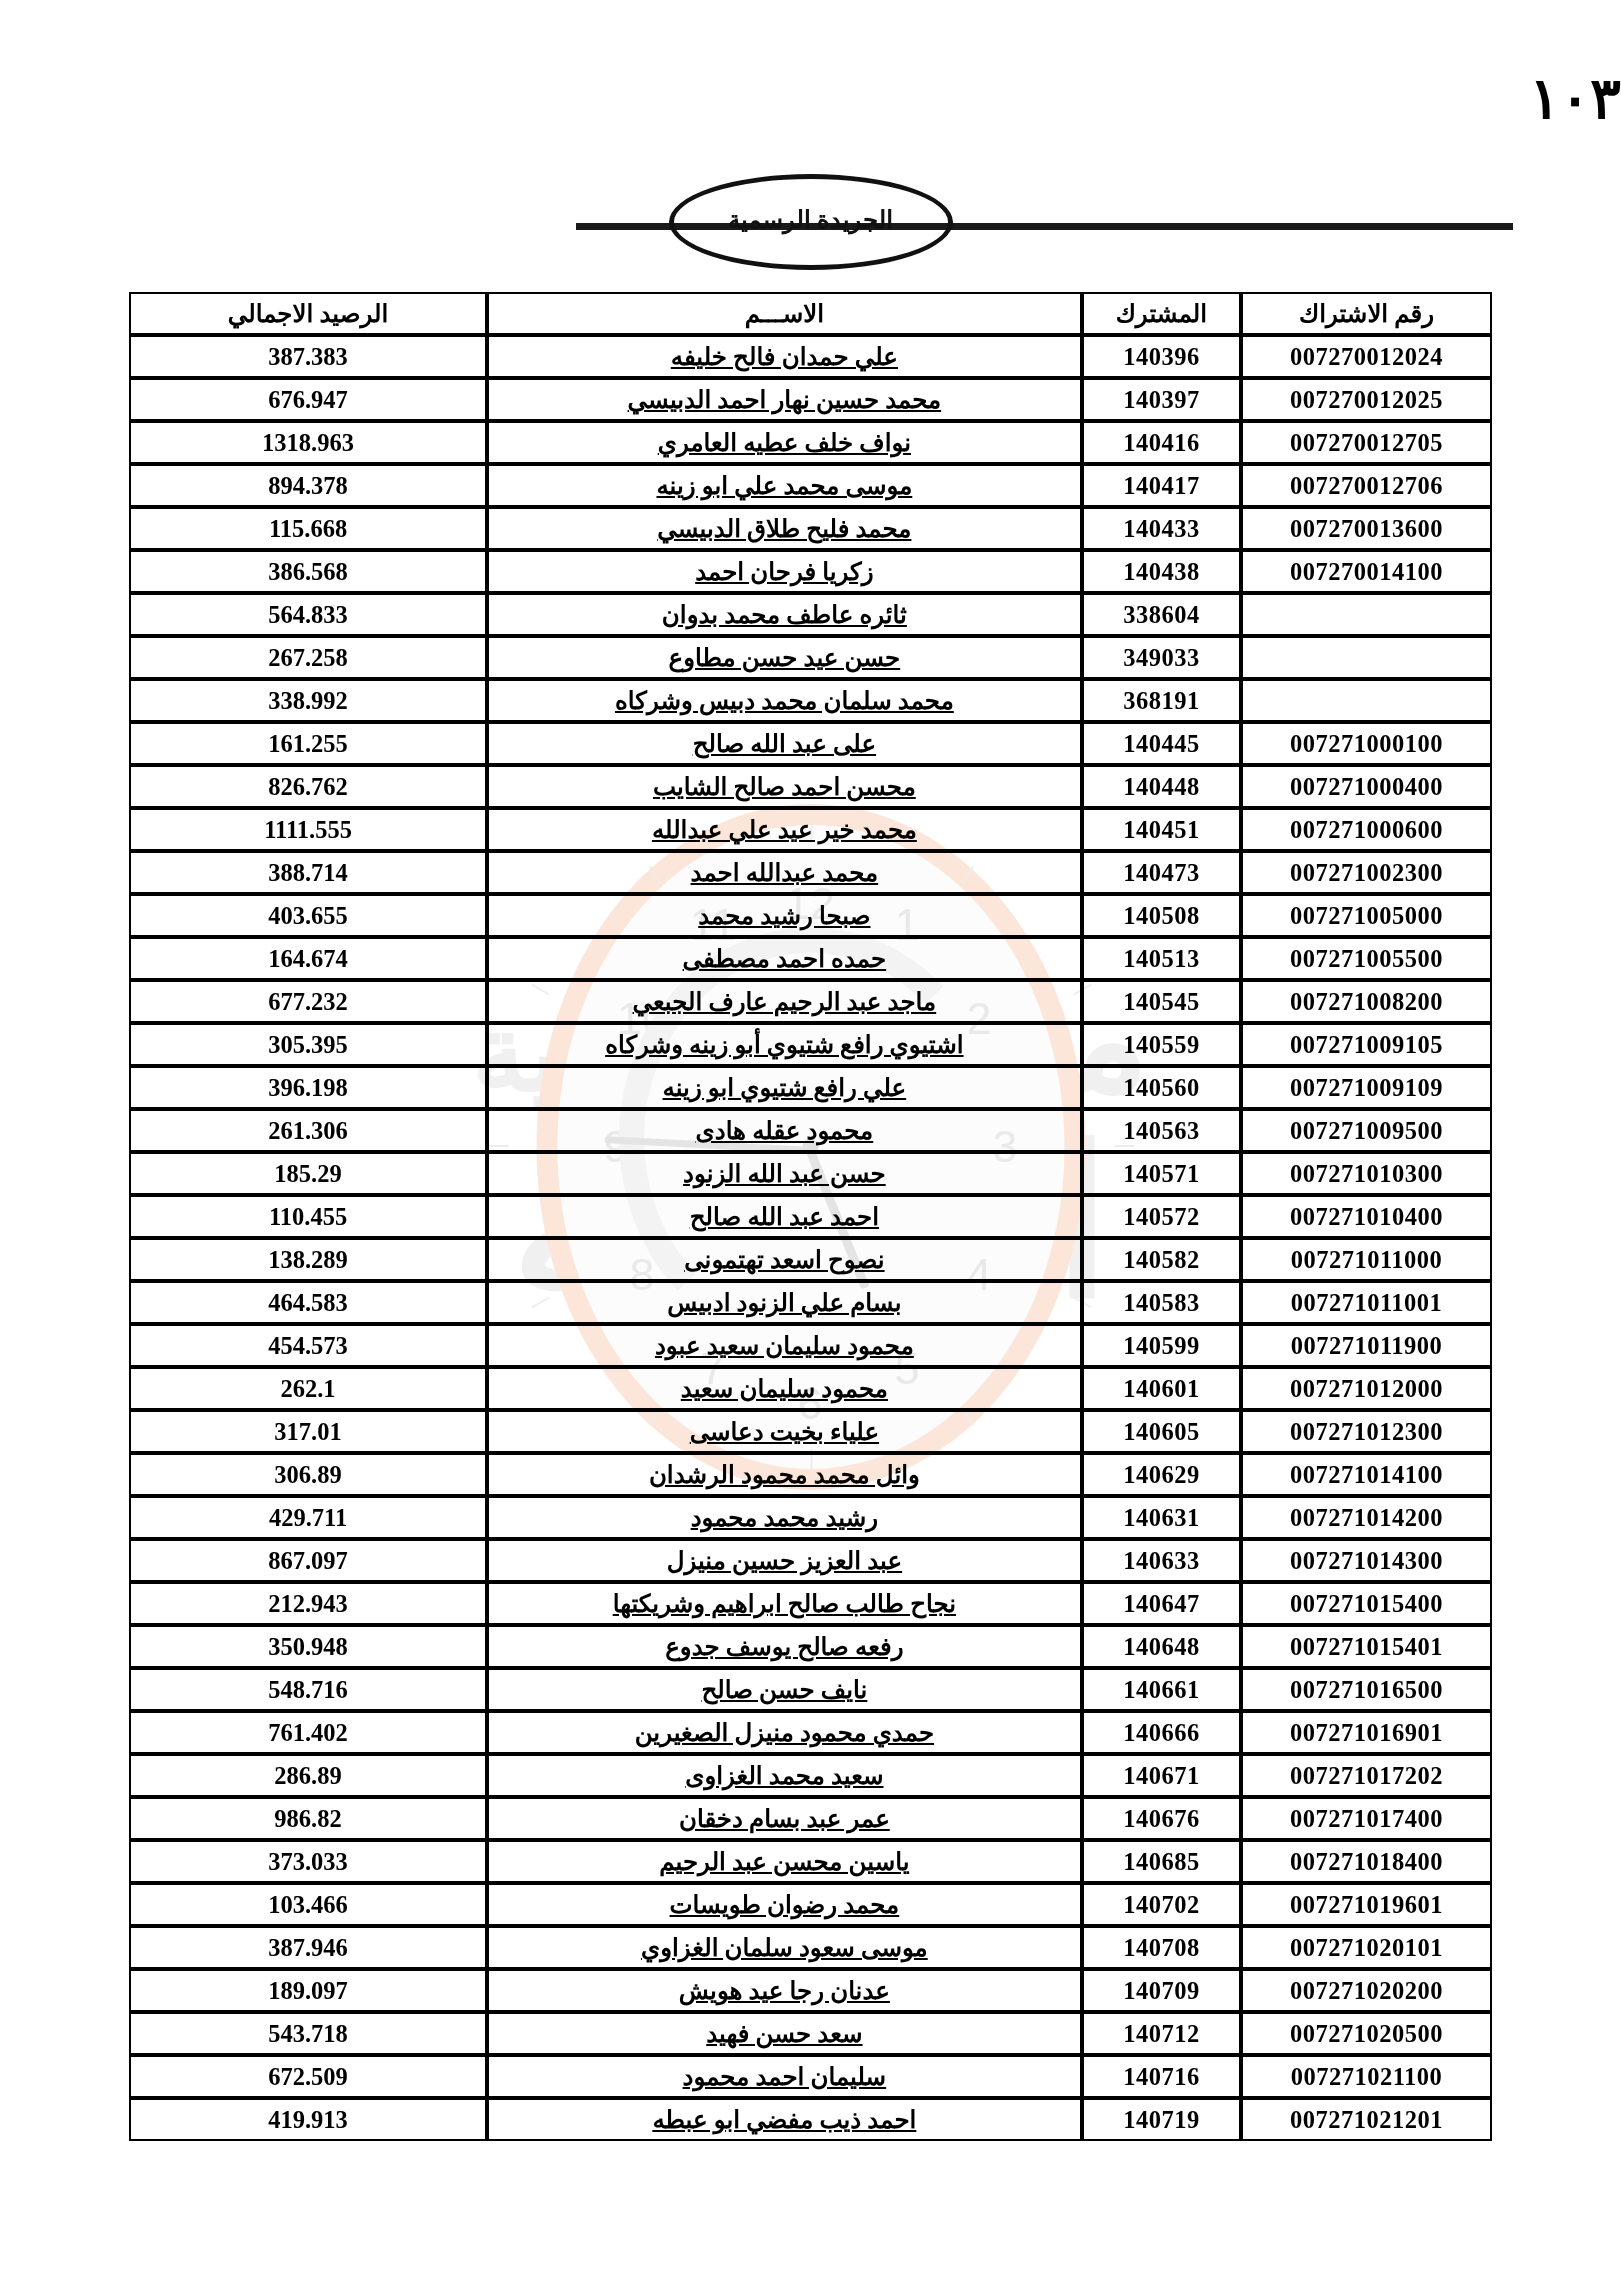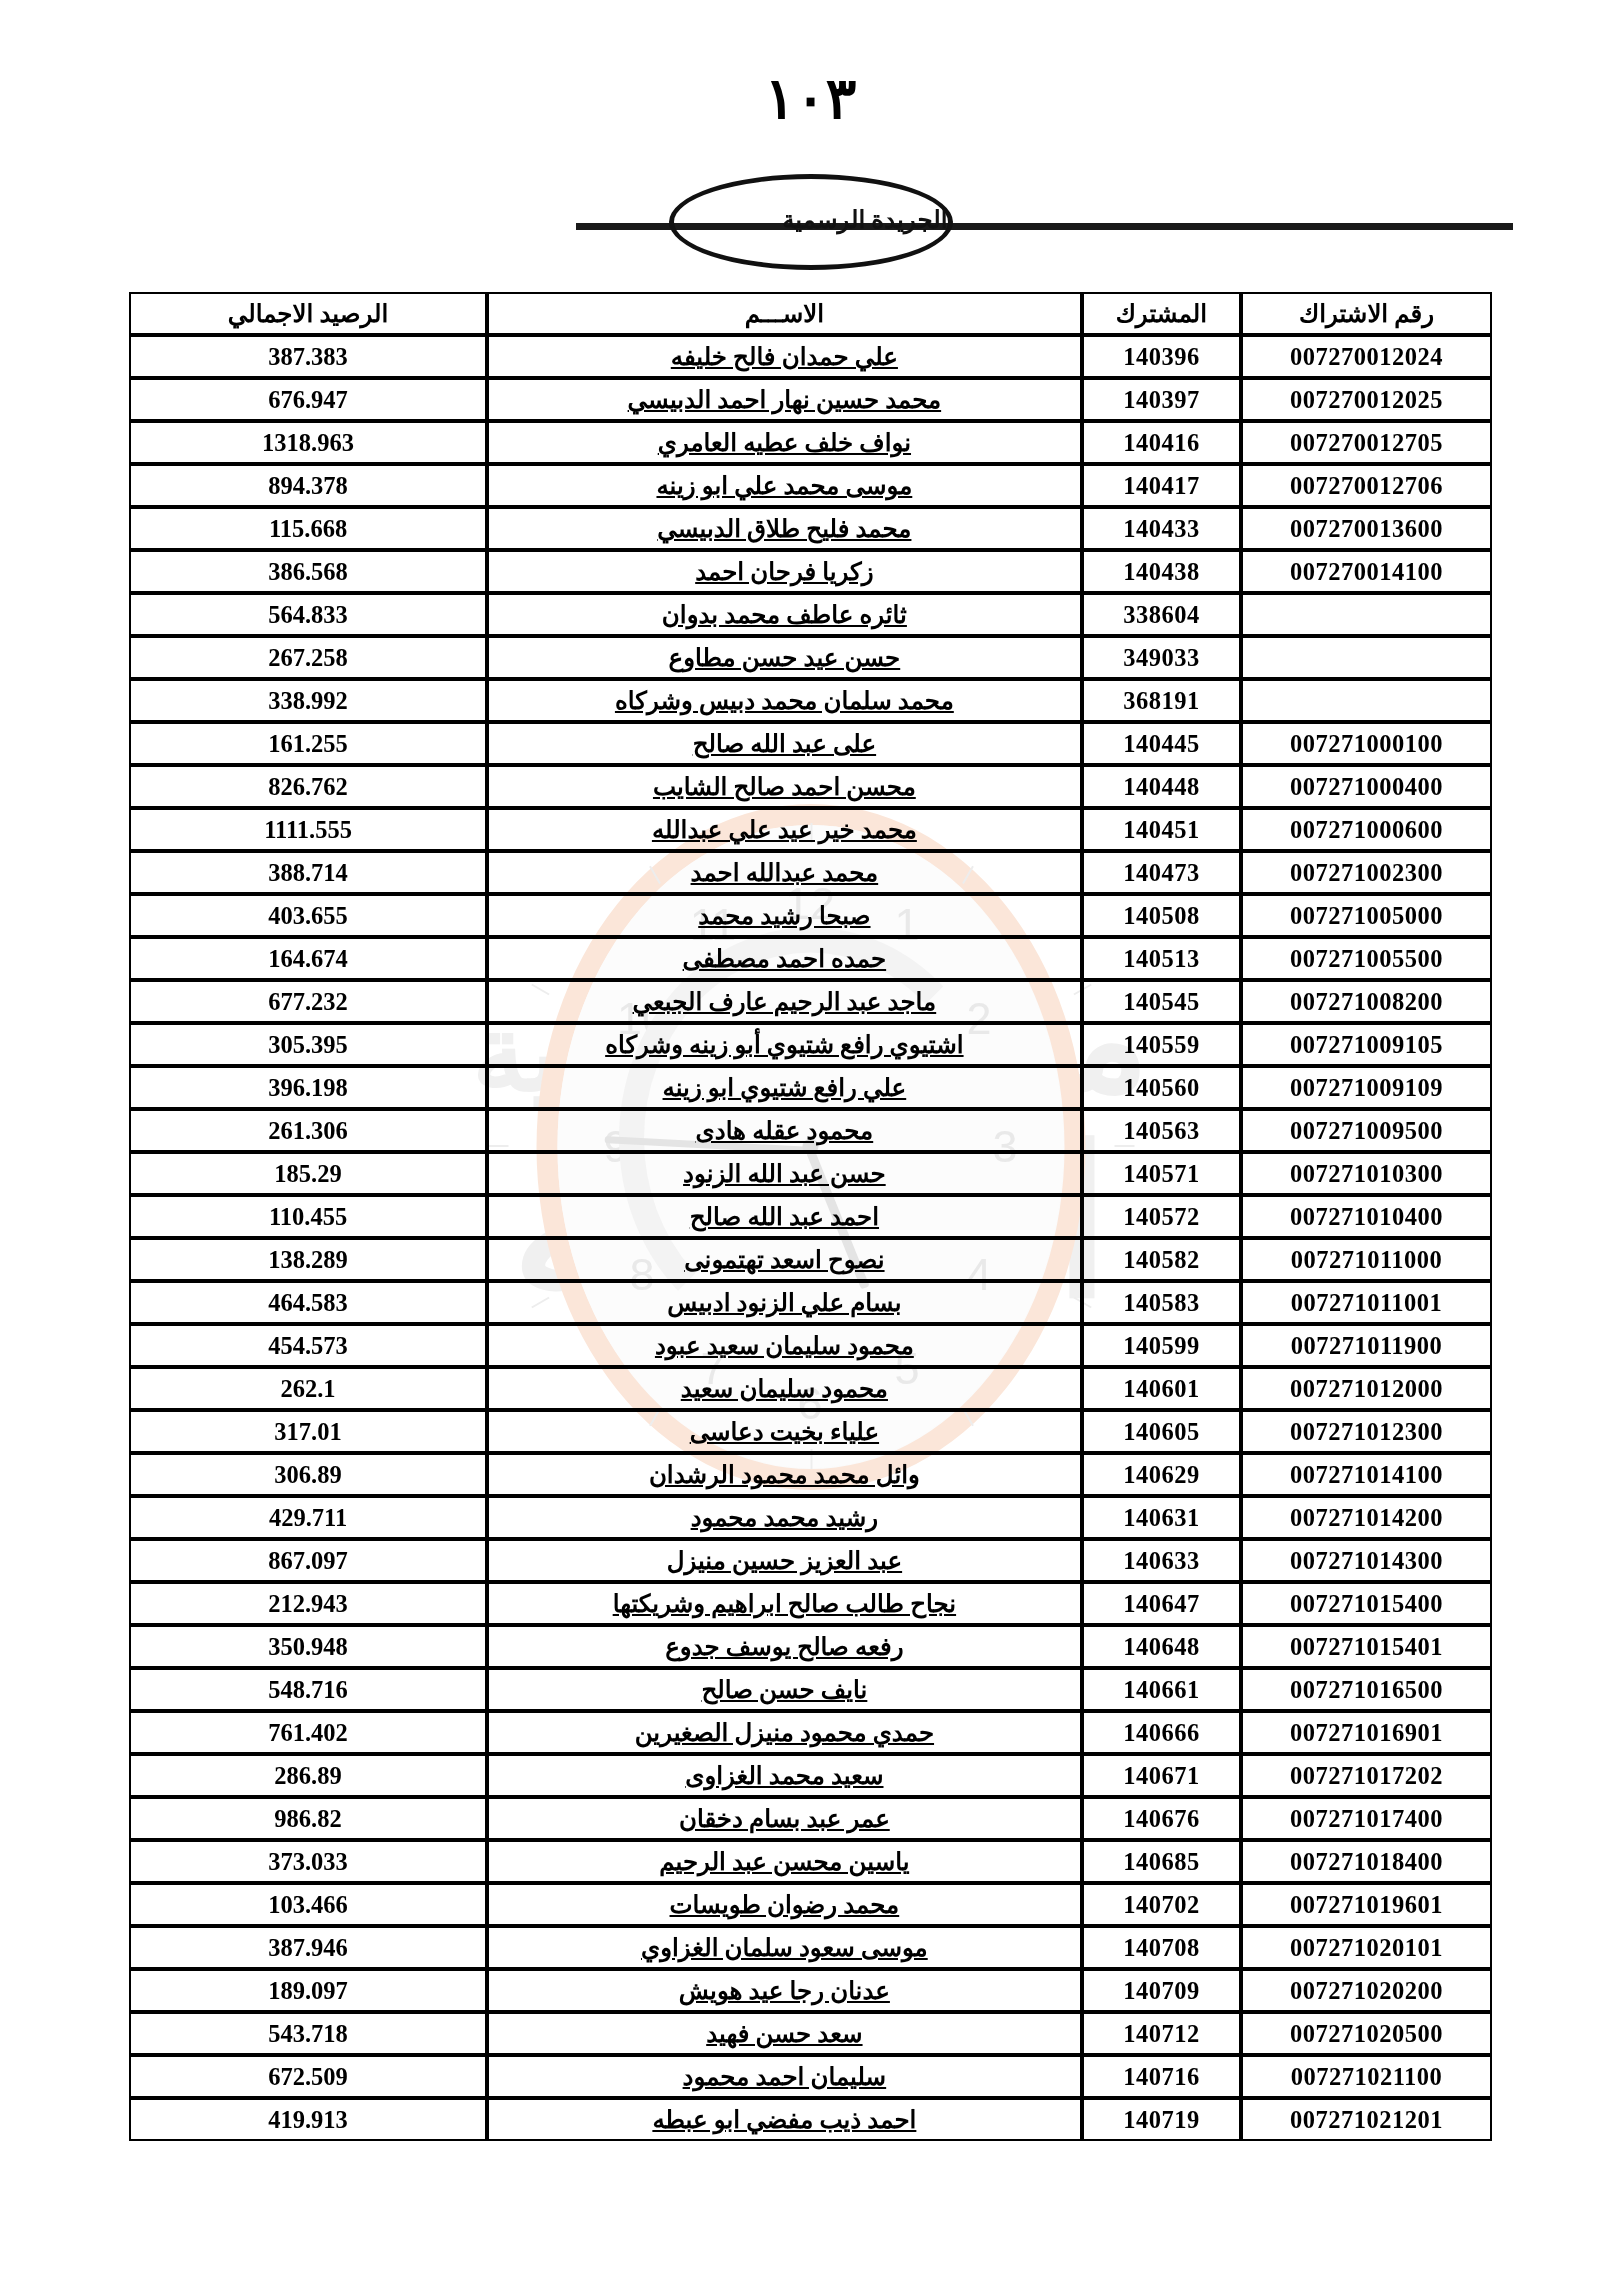--- a/index.html
+++ b/index.html
@@ -119,21 +119,20 @@
   .doc-header {
     position: relative;
     z-index: 2;
     height: 245px;
   }
   .page-number {
     position: absolute;
     top: 65px;
     left: 0;
     right: 0;
-    text-align: center;
     font-size: 57px;
     font-weight: 700;
     font-family: "Liberation Serif", serif;
     letter-spacing: 3.9px;
   }
   .header-rule {
     position: absolute;
     top: 223px;
     right: 108px;
     left: 576px;
@@ -145,20 +144,21 @@
     top: 174px;
     left: 50%;
     transform: translateX(-50%);
     width: 274px;
     height: 86px;
     border: 5.9px solid #111111;
     border-radius: 50%;
     background: transparent;
     display: flex;
     align-items: center;
+    justify-content: center;
   }
   .header-ellipse span {
     font-size: 24.5px;
     font-weight: 700;
     font-family: "Liberation Serif", serif;
     color: #111;
     background: transparent;
     padding-bottom: 5.9px;
   }
 

